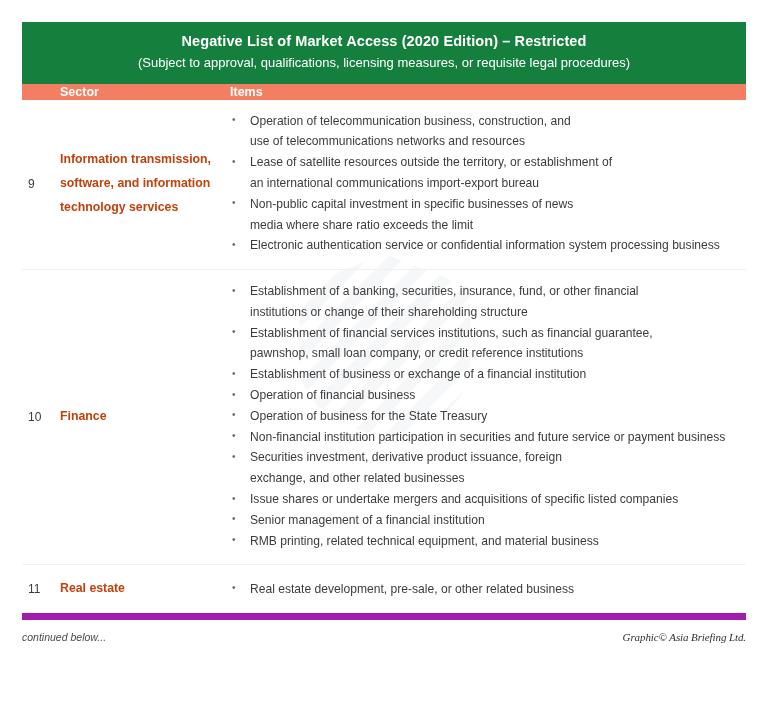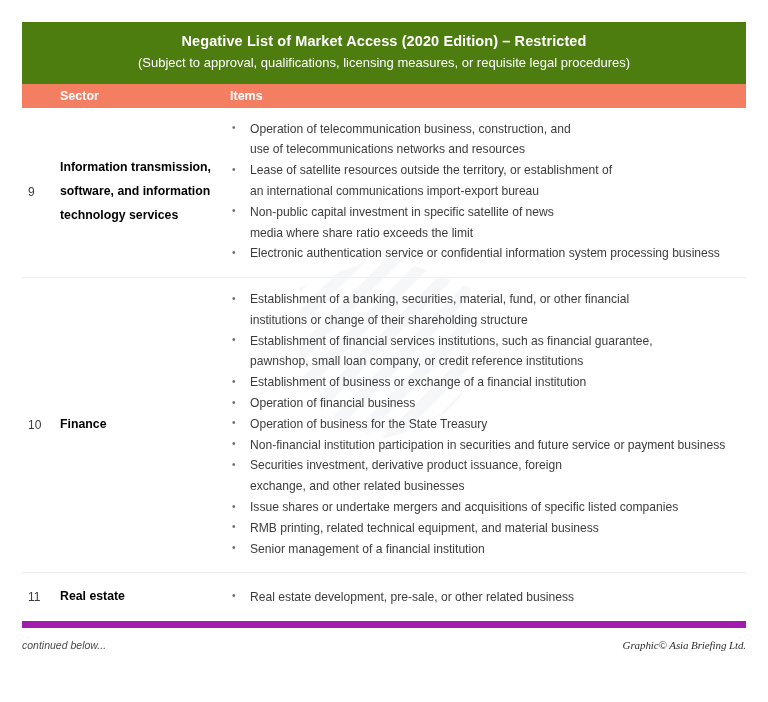--- a/index.html
+++ b/index.html
@@ -32,21 +32,21 @@
   .table-wrap {
     position: absolute;
     left: 22px;
     top: 22px;
     width: 724px;
     z-index: 1;
   }
 
   
   .title-band {
-    background: #4d7c0f;
+    background: #15803d;
     color: #ffffff;
     text-align: center;
     padding: 9px 16px 11px 16px;
   }
   .title-main {
     font-size: 14.5px;
     font-weight: bold;
     letter-spacing: 0.1px;
     line-height: 1.45;
   }
@@ -56,21 +56,21 @@
     line-height: 1.5;
     margin-top: 1px;
   }
 
   
   .col-head {
     background: #f47e62;
     color: #ffffff;
     display: flex;
     align-items: center;
-    height: 24px;
+    height: 16px;
     font-size: 12.5px;
     font-weight: bold;
   }
   .col-head .c-num { width: 38px; }
   .col-head .c-sector { width: 170px; }
   .col-head .c-items { flex: 1; }
 
   
   .row {
     display: flex;
@@ -90,21 +90,21 @@
     color: #3c3c3c;
   }
   .cell-sector {
     width: 170px;
     flex: 0 0 170px;
     box-sizing: border-box;
     padding-right: 10px;
     font-size: 12.3px;
     font-weight: bold;
     line-height: 1.95;
-    color: #000000;
+    color: #c2410c;
   }
   .cell-items {
     flex: 1;
     box-sizing: border-box;
     padding: 12px 4px 12px 0;
   }
 
   ul.items {
     list-style: none;
     margin: 0;
@@ -182,40 +182,40 @@
   </div>
 
   <div id="rows-container">
       <div class="row row-9">
         <div class="cell-num">9</div>
         <div class="cell-sector">Information transmission, software, and information technology services</div>
         <div class="cell-items">
           <ul class="items">
             <li><span>Operation of telecommunication business, construction, and</span><span class="item-cont">use of telecommunications networks and resources</span></li>
             <li><span>Lease of satellite resources outside the territory, or establishment of</span><span class="item-cont">an international communications import-export bureau</span></li>
-            <li><span>Non-public capital investment in specific satellite of news</span><span class="item-cont">media where share ratio exceeds the limit</span></li>
+            <li><span>Non-public capital investment in specific businesses of news</span><span class="item-cont">media where share ratio exceeds the limit</span></li>
             <li><span>Electronic authentication service or confidential information system processing business</span></li>
           </ul>
         </div>
       </div>
       <div class="row row-10">
         <div class="cell-num">10</div>
         <div class="cell-sector">Finance</div>
         <div class="cell-items">
           <ul class="items">
-            <li><span>Establishment of a banking, securities, material, fund, or other financial</span><span class="item-cont">institutions or change of their shareholding structure</span></li>
+            <li><span>Establishment of a banking, securities, insurance, fund, or other financial</span><span class="item-cont">institutions or change of their shareholding structure</span></li>
             <li><span>Establishment of financial services institutions, such as financial guarantee,</span><span class="item-cont">pawnshop, small loan company, or credit reference institutions</span></li>
             <li><span>Establishment of business or exchange of a financial institution</span></li>
             <li><span>Operation of financial business</span></li>
             <li><span>Operation of business for the State Treasury</span></li>
             <li><span>Non-financial institution participation in securities and future service or payment business</span></li>
             <li><span>Securities investment, derivative product issuance, foreign</span><span class="item-cont">exchange, and other related businesses</span></li>
             <li><span>Issue shares or undertake mergers and acquisitions of specific listed companies</span></li>
+            <li><span>Senior management of a financial institution</span></li>
             <li><span>RMB printing, related technical equipment, and material business</span></li>
-            <li><span>Senior management of a financial institution</span></li>
           </ul>
         </div>
       </div>
       <div class="row row-11">
         <div class="cell-num">11</div>
         <div class="cell-sector">Real estate</div>
         <div class="cell-items">
           <ul class="items">
             <li><span>Real estate development, pre-sale, or other related business</span></li>
           </ul>

